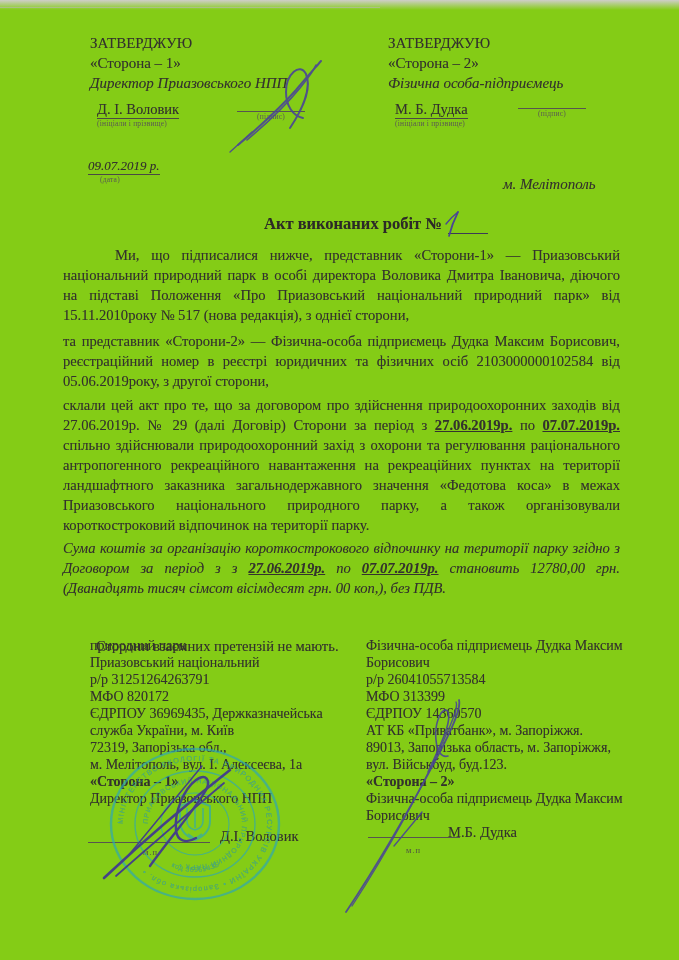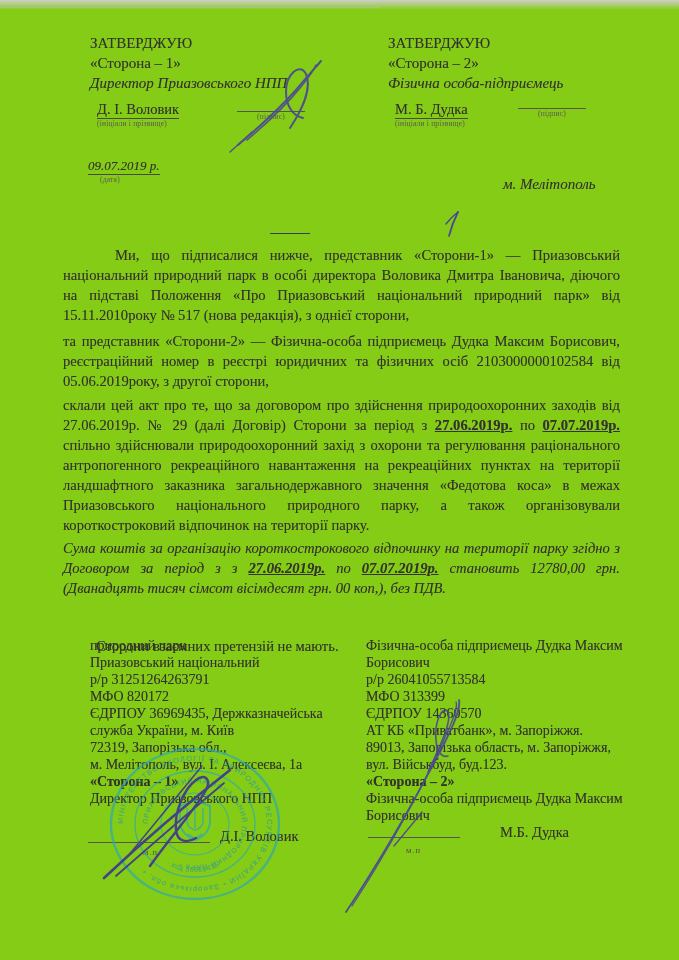--- a/index.html
+++ b/index.html
@@ -78,21 +78,21 @@
     <div class="tiny" style="text-align:center;">(підпис)</div>
   </div>
 
   <div class="abs" style="left:88px; top:156px;">
     <span class="date-txt">09.07.2019 р.</span>
     <div class="tiny" style="margin-left:12px;">(дата)</div>
   </div>
   <div class="abs city" style="left:503px; top:176px;">м. Мелітополь</div>
 
   <div class="abs doc-title" style="left:264px; top:214px;">
-    <span class="num-slot"></span>
+    <span>Акт виконаних робіт №</span><span class="num-slot"></span>
   </div>
 
   <p class="para indent" style="top:245px;">Ми, що підписалися нижче, представник «Сторони-1» — Приазовський національний природний парк в особі директора Воловика Дмитра Івановича, діючого на підставі Положення «Про Приазовський національний природний парк» від 15.11.2010року № 517 (нова редакція), з однієї сторони,</p>
   <p class="para" style="top:331px;">та представник «Сторони-2» — Фізична-особа підприємець Дудка Максим Борисович, реєстраційний номер в реєстрі юридичних та фізичних осіб 2103000000102584 від 05.06.2019року, з другої сторони,</p>
   <p class="para" style="top:395px;">
     <span>склали цей акт про те, що за договором про здійснення природоохоронних заходів від 27.06.2019р. № 29 (далі Договір) Сторони за період з</span>
     <span class="hl">27.06.2019р.</span>
     <span>по</span>
     <span class="hl">07.07.2019р.</span>
     <span>спільно здійснювали природоохоронний захід з охорони та регулювання раціонального антропогенного рекреаційного навантаження на рекреаційних пунктах на території ландшафтного заказника загальнодержавного значення «Федотова коса» в межах Приазовського національного природного парку, а також організовували короткостроковий відпочинок на території парку.</span>
@@ -130,21 +130,21 @@
     <div>вул. Військбуд, буд.123.</div>
     <div class="party">«Сторона – 2»</div>
     <div style="width:282px;">Фізична-особа підприємець Дудка Максим Борисович</div>
   </div>
 
   <div class="abs sline" style="left:88px; top:831px; width:122px;"></div>
   <div class="abs sig-name" style="left:220px; top:828px;">Д.І. Воловик</div>
   <div class="abs mp" style="left:143px; top:847px;">м.п</div>
 
   <div class="abs sline" style="left:368px; top:826px; width:92px;"></div>
-  <div class="abs sig-name" style="left:500px; top:824px;">М.Б. Дудка</div>
+  <div class="abs sig-name" style="left:448px; top:824px;">М.Б. Дудка</div>
   <div class="abs mp" style="left:406px; top:845px;">м.п</div>
 
   <svg class="stamp-wrap" viewBox="0 0 194 172">
     <defs>
       <path id="ringOuter" d="M97,84 m-72,0 a72,63 0 1,1 144,0 a72,63 0 1,1 -144,0"></path>
       <path id="ringInner" d="M97,84 m-47,0 a47,41 0 1,1 94,0 a47,41 0 1,1 -94,0"></path>
       <path id="arcCode" d="M62,118 a46,40 0 0,0 70,0"></path>
     </defs>
     <g fill="none" stroke="#2da7b6" opacity="0.85">
       <ellipse cx="97" cy="84" rx="84" ry="75" stroke-width="2.4"></ellipse>

